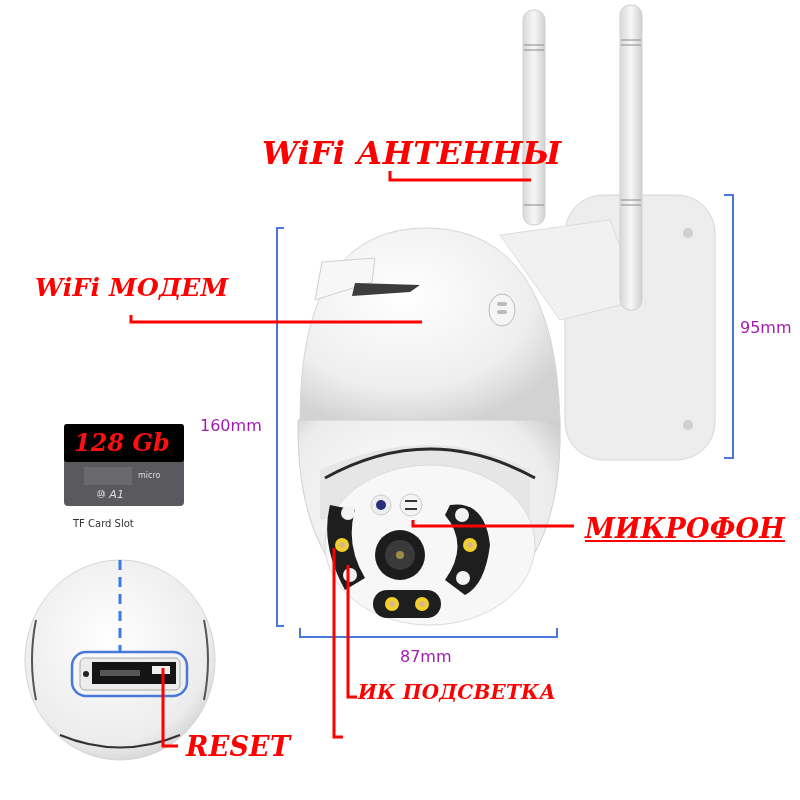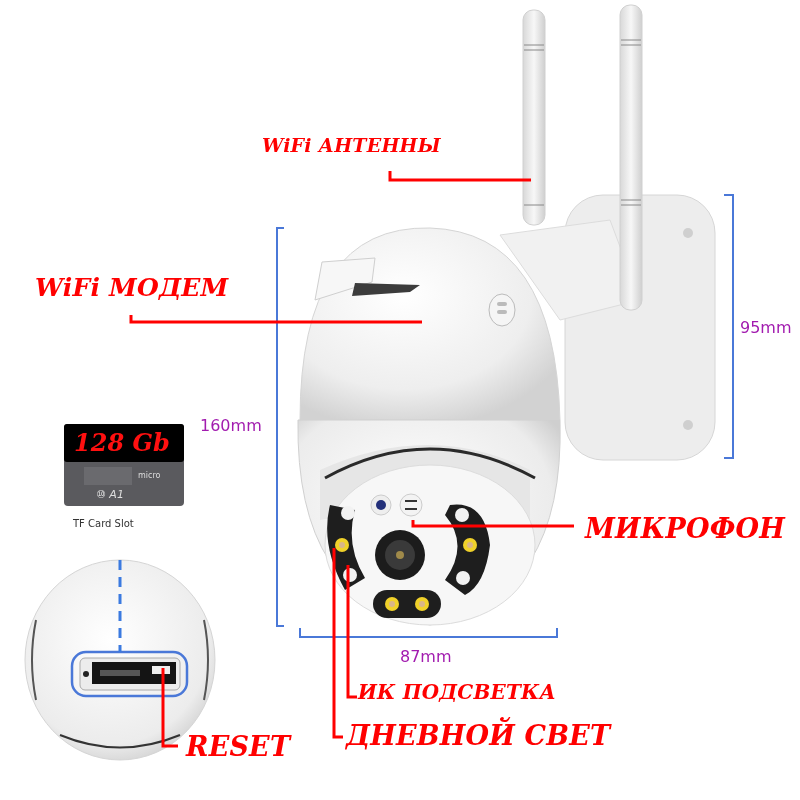--- a/index.html
+++ b/index.html
@@ -129,25 +129,24 @@
     <g stroke="#ff0000" stroke-width="3" fill="none">
       <path d="M390 171 L390 180 L531 180"></path>
       <path d="M131 315 L131 322 L422 322"></path>
       <path d="M413 520 L413 526 L574 526"></path>
       <path d="M348 565 L348 697 L357 697"></path>
       <path d="M334 548 L334 737 L343 737"></path>
       <path d="M163 668 L163 746 L178 746"></path>
     </g>
   </svg>
 
-  <div class="callout" style="left:262px;top:134px;font-size:19px;">WiFi АНТЕННЫ</div>
+  <div class="callout" style="left:262px;top:134px;font-size:32px;">WiFi АНТЕННЫ</div>
   <div class="callout" style="left:35px;top:273px;font-size:25px;text-align:center;">WiFi МОДЕМ</div>
-  <div class="callout" style="left:585px;top:513px;font-size:27px;">МИКРОФОН</div>
+  <div class="callout" style="left:585px;top:513px;font-size:27px;text-decoration:underline;">МИКРОФОН</div>
   <div class="callout" style="left:358px;top:680px;font-size:20px;">ИК ПОДСВЕТКА</div>
-  <div class="callout" style="left:346px;top:720px;font-size:27px;">ДНЕВНОЙ СВЕТ</div>
   <div class="callout" style="left:186px;top:731px;font-size:27px;">RESET</div>
 
   <div class="dim" style="left:200px;top:416px;">160mm</div>
   <div class="dim" style="left:400px;top:647px;">87mm</div>
   <div class="dim" style="left:740px;top:318px;">95mm</div>
 
   <div class="sd-cap" style="left:74px;top:428px;text-align:center;">128 Gb</div>
   <div class="tf-label" style="left:73px;top:518px;">TF Card Slot</div>
 </div>
 

